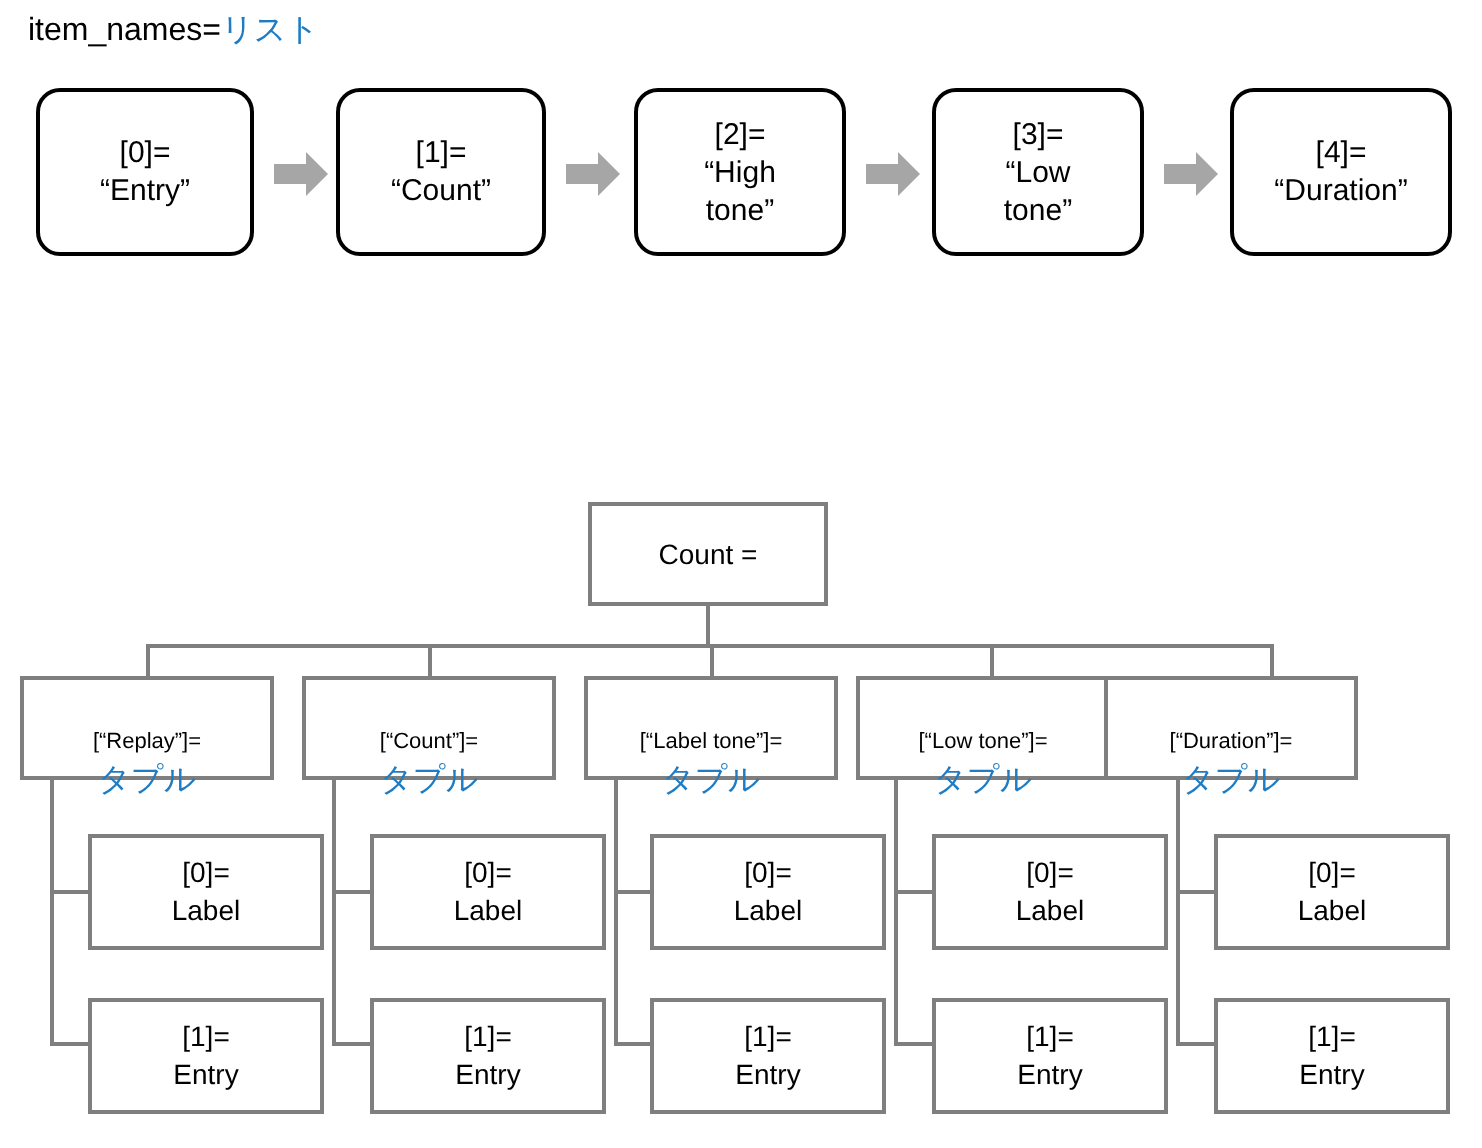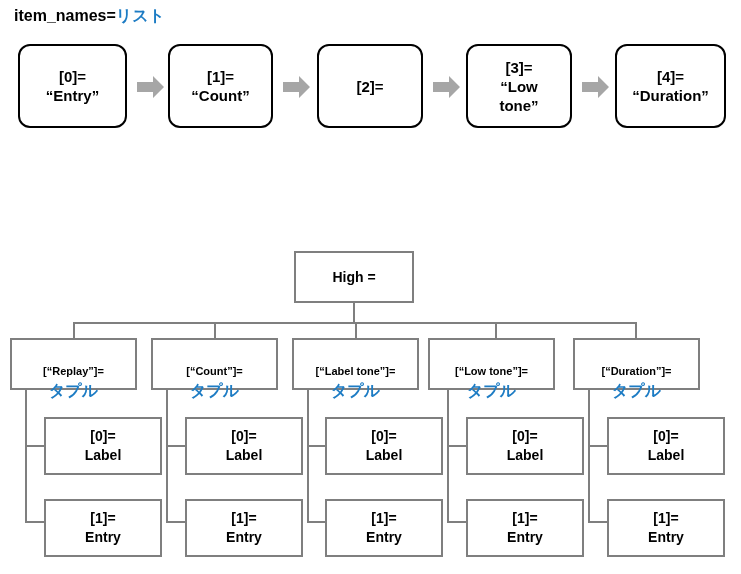--- a/index.html
+++ b/index.html
@@ -10,21 +10,21 @@
   body {
     width: 741px;
     height: 574px;
     position: relative;
     font-family: "Liberation Sans", "DejaVu Sans", sans-serif;
     color: #000000;
     overflow: hidden;
   }
 
   
-  .abs { position: absolute; box-sizing: border-box; font-weight: bold; }
+  .abs { position: absolute; box-sizing: border-box; }
 
   
   #list-heading {
     left: 14px;
     top: 6px;
     font-size: 16px;
     line-height: 20px;
     white-space: nowrap;
   }
   .blue { color: #1d7cc4; }
@@ -123,20 +123,21 @@
 
 <div class="abs arrow" style="left:283px;">
   <svg width="27" height="22" viewBox="0 0 27 22">
       <polygon points="0,6 16,6 16,0 27,11 16,22 16,16 0,16" fill="#a6a6a6"></polygon>
     </svg>
 </div>
 
 <div class="abs list-box" style="left:317px;width:106px;">
   <div>
     <div>[2]=</div>
+    <div style="max-width:74px;margin:0 auto;">“High tone”</div>
   </div>
 </div>
 
 <div class="abs arrow" style="left:433px;">
   <svg width="27" height="22" viewBox="0 0 27 22">
       <polygon points="0,6 16,6 16,0 27,11 16,22 16,16 0,16" fill="#a6a6a6"></polygon>
     </svg>
 </div>
 
 <div class="abs list-box" style="left:466px;width:106px;">
@@ -153,21 +154,21 @@
 </div>
 
 <div class="abs list-box" style="left:615px;width:111px;">
   <div>
     <div>[4]=</div>
     <div>“Duration”</div>
   </div>
 </div>
 
 <div class="abs gbox" id="dict-box">
-  <div class="l1">High =</div>
+  <div class="l1">Count =</div>
 </div>
 
 <div class="abs line-v" style="left:353px;top:303px;height:20px;"></div>
 <div class="abs line-h" style="left:73px;top:322px;width:562px;"></div>
 <div class="abs line-v" style="left:73px;top:322px;height:16px;"></div>
 <div class="abs line-v" style="left:214px;top:322px;height:16px;"></div>
 <div class="abs line-v" style="left:355px;top:322px;height:16px;"></div>
 <div class="abs line-v" style="left:495px;top:322px;height:16px;"></div>
 <div class="abs line-v" style="left:635px;top:322px;height:16px;"></div>
 
@@ -180,21 +181,21 @@
   <div class="l2 blue">タプル</div>
 </div>
 <div class="abs gbox tuple-box" style="left:292px;">
   <div class="l1">[“Label tone”]=</div>
   <div class="l2 blue">タプル</div>
 </div>
 <div class="abs gbox tuple-box" style="left:428px;">
   <div class="l1">[“Low tone”]=</div>
   <div class="l2 blue">タプル</div>
 </div>
-<div class="abs gbox tuple-box" style="left:573px;">
+<div class="abs gbox tuple-box" style="left:552px;">
   <div class="l1">[“Duration”]=</div>
   <div class="l2 blue">タプル</div>
 </div>
 
 <div class="abs line-v" style="left:25px;top:390px;height:132px;"></div>
 <div class="abs line-h" style="left:25px;top:445px;width:21px;"></div>
 <div class="abs line-h" style="left:25px;top:521px;width:21px;"></div>
 
 <div class="abs line-v" style="left:166px;top:390px;height:132px;"></div>
 <div class="abs line-h" style="left:166px;top:445px;width:21px;"></div>

